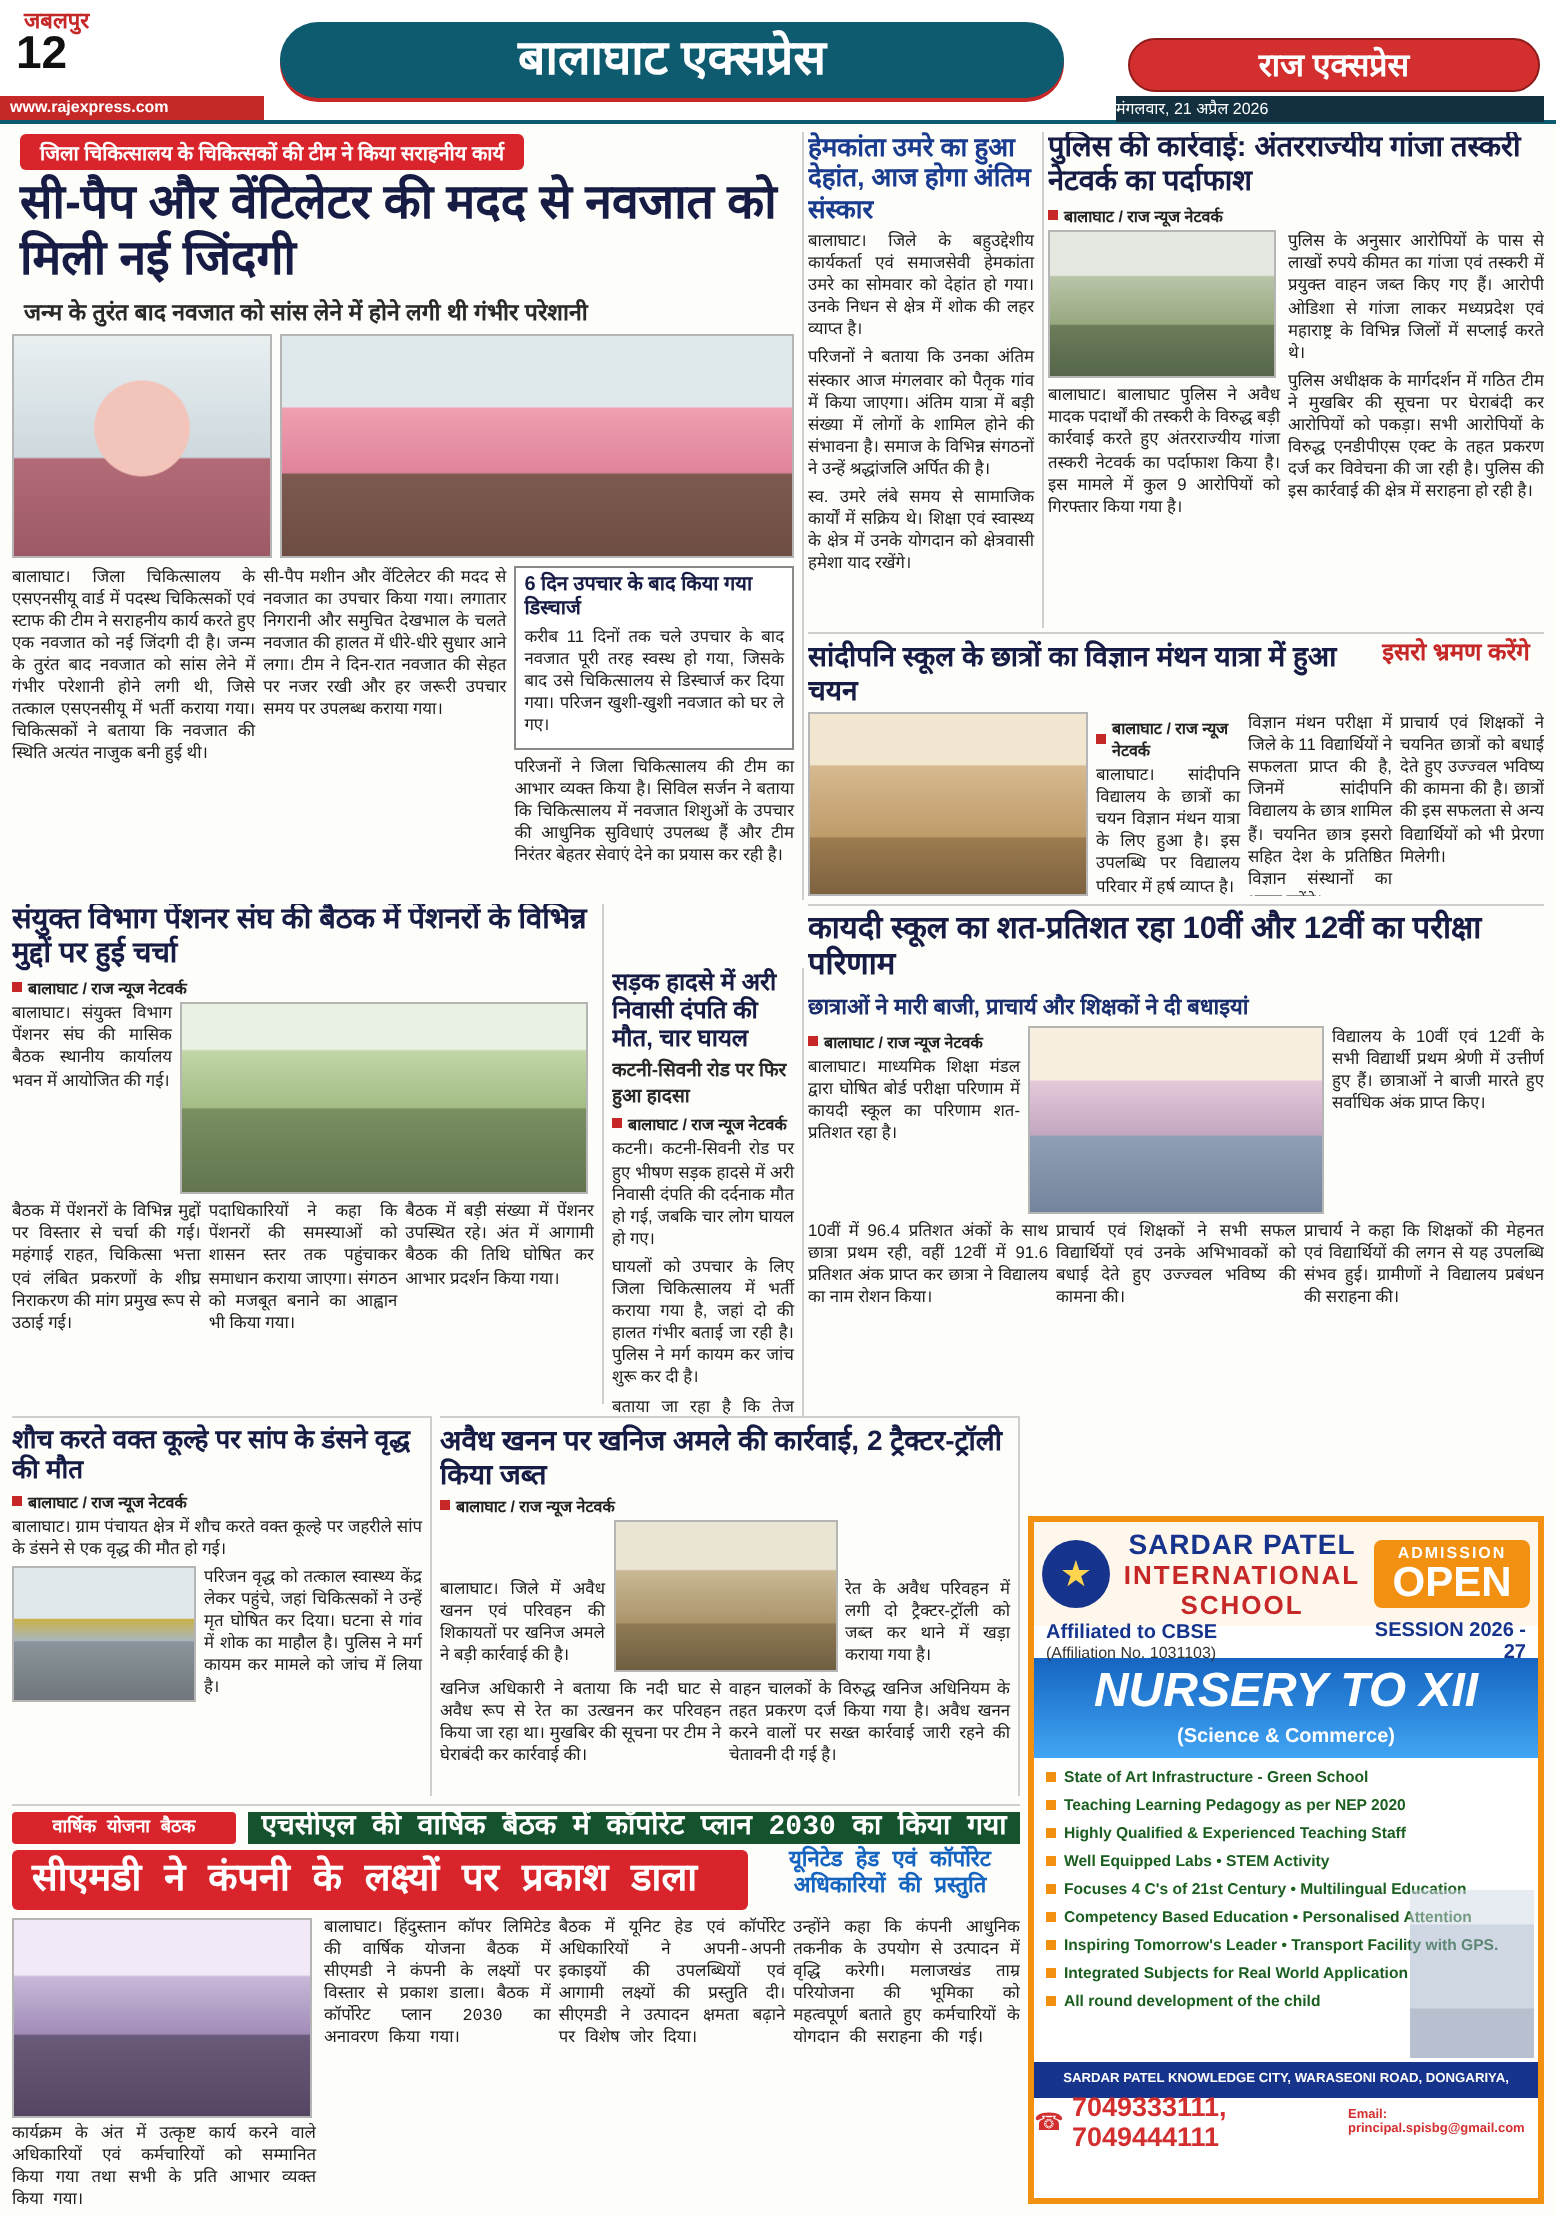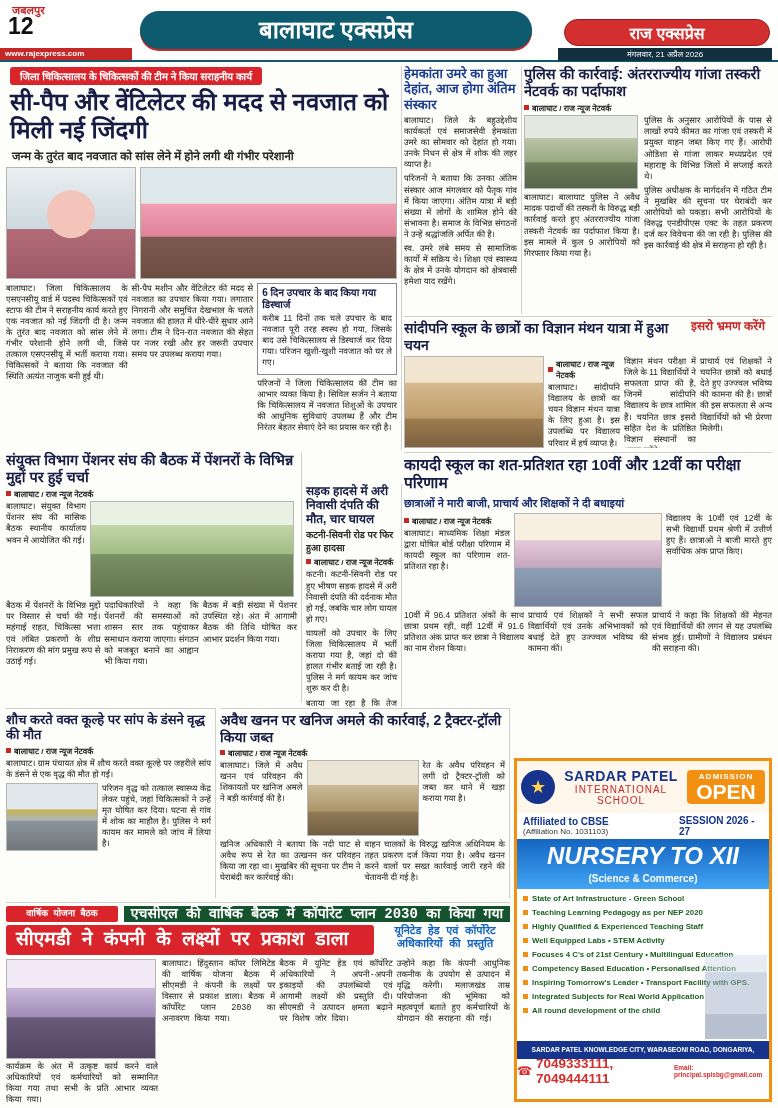--- a/index.html
+++ b/index.html
@@ -16,21 +16,21 @@
   .pageno { left:8px;  top:13px; font-size:23px; font-weight:bold; color:#111; }
   .url    { left:0; top:48px; width:132px; height:12px; background:#c62828; color:#fff;
             font-size:8px; font-weight:bold; line-height:12px; padding-left:5px; }
   .masthead { left:140px; top:11px; width:392px; height:38px; background:#0e5a6e; color:#fff;
               border-radius:19px; text-align:center; font-size:24px; font-weight:bold; line-height:38px;
               box-shadow:0 2px 0 #c62828; }
   .brand  { left:564px; top:19px; width:206px; height:27px; background:#d32f2f; color:#fff;
             border-radius:14px; text-align:center; font-size:16px; font-weight:bold; line-height:27px;
             border:1px solid #8f1b1b; }
   .datebar{ left:558px; top:48px; width:214px; height:13px; background:#12303f; color:#fff;
-            font-size:8px; text-align:center; line-height:13px; }
+            font-size:8px; line-height:13px; }
 
   
   .art { position:absolute; overflow:hidden; background:#fdfdfa; }
   .bR { border-right:1px solid #cfcfcf; padding-right:4px; }
   .bT { border-top:1px solid #cfcfcf; padding-top:3px; }
   .kicker { display:inline-block; background:#d8242a; color:#fff; font-size:10px; font-weight:bold;
             padding:2px 10px; border-radius:3px; margin:1px 0 3px 4px; }
   .hl { font-weight:bold; color:#171c45; line-height:1.18; }
   .hl-blue { color:#1a3c8f; }
   .subhead { font-weight:bold; color:#2a2a2a; }
@@ -91,29 +91,29 @@
                   line-height:30px; height:30px; padding-left:10px; border-radius:3px; }
   .cmd-side { flex:0 0 130px; color:#1565c0; font-weight:bold; font-size:11px; line-height:1.2; text-align:center; }
 
   
   #ad { left:514px; top:758px; width:258px; height:344px; border:3px solid #f29111; background:#fff; }
   .ad-top { display:flex; align-items:center; height:52px; padding:2px 4px; gap:4px; background:#fff7ec; }
   .ad-logo { width:34px; height:34px; border-radius:50%; background:#16348c; color:#ffd54f;
              font-size:18px; text-align:center; line-height:34px; flex:0 0 auto; }
   .ad-name { flex:1; text-align:center; }
   .ad-name .l1 { display:block; font-size:14px; font-weight:bold; color:#16348c; letter-spacing:.5px; }
-  .ad-name .l2 { display:block; font-size:10px; font-weight:normal; color:#c62828; letter-spacing:1px; }
+  .ad-name .l2 { display:block; font-size:13px; font-weight:bold; color:#c62828; letter-spacing:1px; }
   .ad-open { flex:0 0 78px; background:#f29111; color:#fff; text-align:center; padding:2px 0; border-radius:4px; }
   .ad-open .adm { display:block; font-size:8px; font-weight:bold; letter-spacing:1px; }
   .ad-open .opn { display:block; font-size:21px; font-weight:bold; line-height:1;text-align:center; }
-  .ad-aff { display:flex; align-items:center; height:26px; padding:0 6px; }
+  .ad-aff { display:flex; align-items:center; height:16px; padding:0 6px; }
   .ad-aff .aff { flex:1; }
   .ad-aff .a1 { display:block; font-size:10px; font-weight:bold; color:#16348c; }
   .ad-aff .a2 { display:block; font-size:8px; color:#333; }
-  .ad-aff .session { flex:0 0 84px; font-size:10px; font-weight:bold; color:#16348c; text-align:left; }
+  .ad-aff .session { flex:0 0 84px; font-size:10px; font-weight:bold; color:#16348c; text-align:right; }
   .ad-banner { height:50px; background:linear-gradient(180deg,#1565c0,#42a5f5); color:#fff; text-align:center; }
   .ad-banner .b1 { font-size:24px; font-weight:bold; font-style:italic; line-height:34px; }
   .ad-banner .b2 { font-size:10px; font-weight:bold; line-height:12px; }
   .ad-list { list-style:none; padding:5px 6px; height:152px; position:relative; }
   .ad-list li { display:flex; gap:4px; align-items:flex-start; font-size:7.8px; font-weight:bold;
                 color:#1b5e20; line-height:1.35; margin-bottom:3.5px; }
   .ad-list .bl { width:5px; height:5px; background:#f29111; margin-top:2px; flex:0 0 auto; }
   .ad-building { position:absolute; right:2px; bottom:2px; width:62px; height:84px; opacity:.5;
                  background:linear-gradient(180deg,#cfd8e6 0 20%,#9fb0c8 21% 70%,#6f829f 71% 100%); }
   .ad-addrbar { height:18px; background:#16348c; color:#fff; font-size:6.6px; font-weight:bold;
@@ -288,21 +288,21 @@
       </div>
   </div>
 </section>
 
 <section class="art bR bT" id="mining">
   <h2 class="hl">अवैध खनन पर खनिज अमले की कार्रवाई, 2 ट्रैक्टर-ट्रॉली किया जब्त</h2>
   <div class="byline">
     <span class="sq"></span>
     <span>बालाघाट / राज न्यूज नेटवर्क</span>
   </div>
-  <div class="row" style="margin-bottom:3px;">
+  <div class="row" style="margin-bottom:3px;align-items:flex-end;">
     <div class="col">
         <p class="p">बालाघाट। जिले में अवैध खनन एवं परिवहन की शिकायतों पर खनिज अमले ने बड़ी कार्रवाई की है।</p>
       </div>
     <div class="ph ph-mining" style="width:112px;height:76px;"></div>
     <div class="col">
         <p class="p">रेत के अवैध परिवहन में लगी दो ट्रैक्टर-ट्रॉली को जब्त कर थाने में खड़ा कराया गया है।</p>
       </div>
   </div>
   <div class="row">
     <div class="col">

